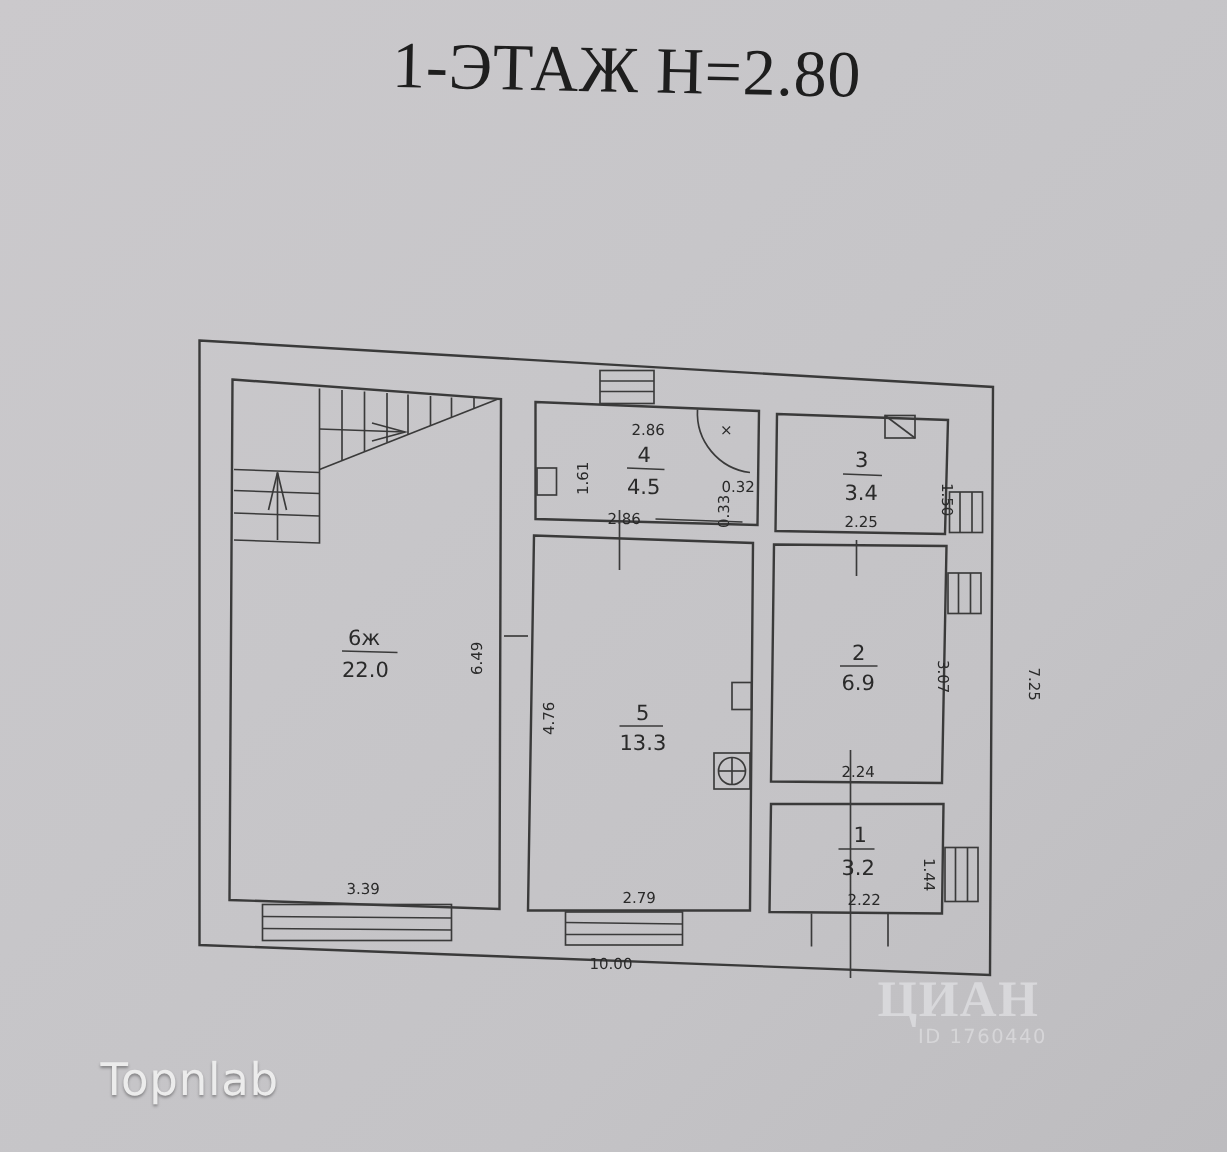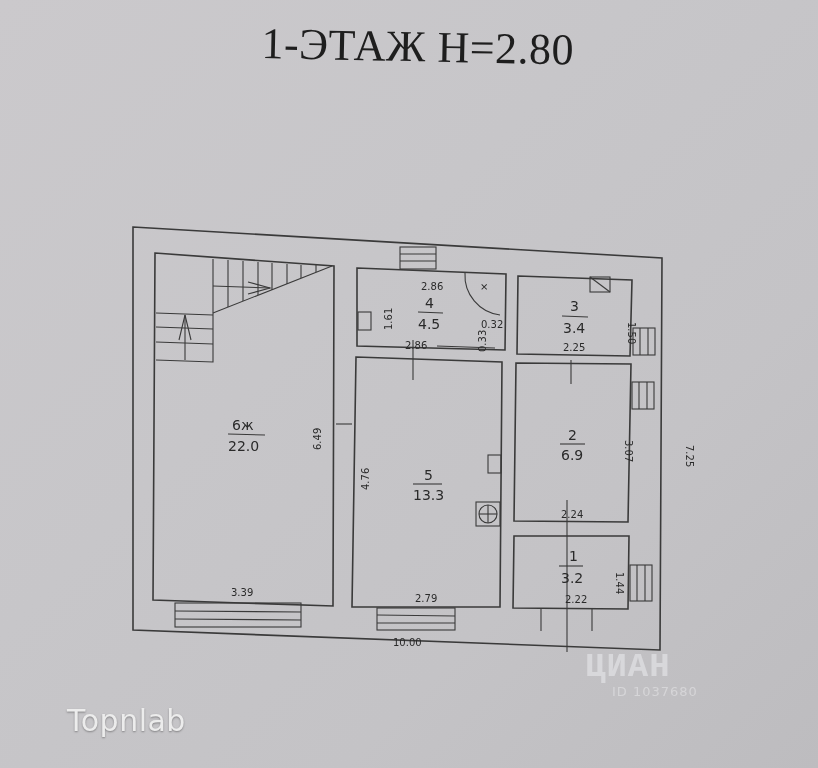--- a/index.html
+++ b/index.html
@@ -19,21 +19,21 @@
     svg.plan { position: absolute; left: 0; top: 0; }
     .wall { fill: none; stroke: #3a3a3a; stroke-width: 1.6; }
     .thin { fill: none; stroke: #3a3a3a; stroke-width: 1.1; }
     .lbl { font-family: "DejaVu Sans", sans-serif; fill: #2a2a2a; }
     .num { font-size: 14px; }
     .area { font-size: 14px; }
     .dim { font-size: 10px; }
     .wm-cian {
       position: absolute; left: 585px; top: 648px;
       color: rgba(235,235,238,0.55); font-size: 34px; font-weight: bold;
-      font-family: Liberation Mono, monospace; letter-spacing: 1px;
+      font-family: Liberation Serif, serif; letter-spacing: 1px;
     }
     .wm-cian-id {
       position: absolute; left: 612px; top: 684px;
       color: rgba(235,235,238,0.5); font-size: 13px;
       font-family: "DejaVu Sans", sans-serif; letter-spacing: 1px;
     }
     .wm-topnlab {
       position: absolute; left: 28px; top: 703px;
       color: #ececec; font-size: 30px;
       font-family: "DejaVu Sans", sans-serif;
@@ -167,14 +167,14 @@
   <g>
     <line class="thin" x1="541" y1="609" x2="541" y2="631"></line>
     <line class="thin" x1="592" y1="609" x2="592" y2="631"></line>
   </g>
 
   <text class="lbl dim" x="0" y="0" transform="translate(686,445) rotate(90)">7.25</text>
   <text class="lbl dim" x="393" y="646">10.00</text>
 </svg>
 
 <div class="wm-cian">ЦИАН</div>
-<div class="wm-cian-id">ID 1037680</div>
+<div class="wm-cian-id">ID 1760440</div>
 <div class="wm-topnlab">Topnlab</div>
 
 </body></html>

